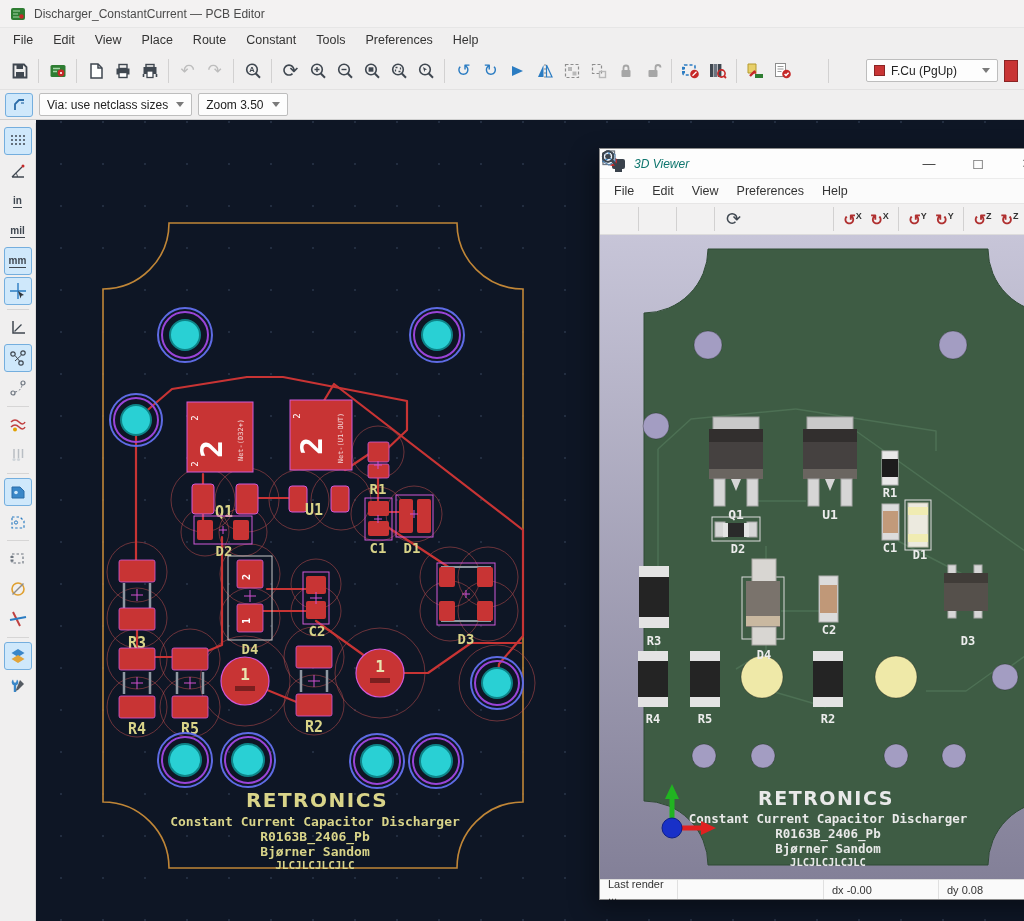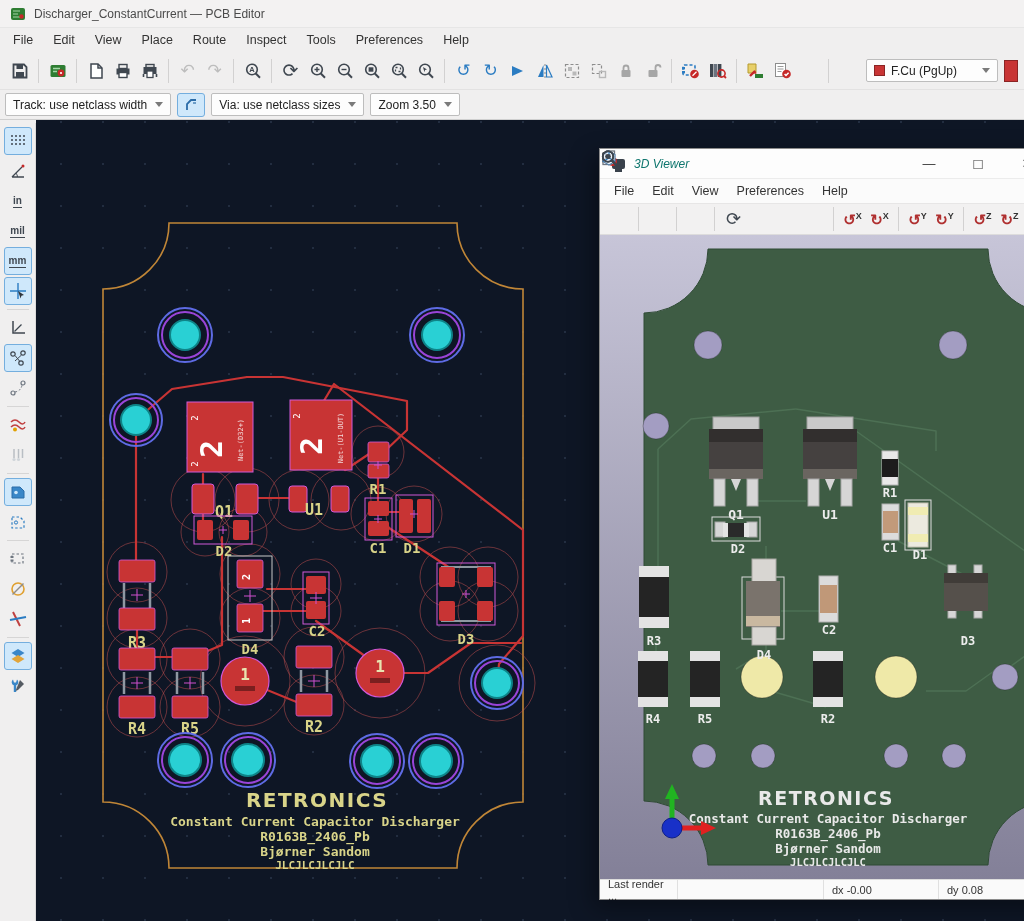--- a/index.html
+++ b/index.html
@@ -69,21 +69,21 @@
     </svg>
   <span class="title">Discharger_ConstantCurrent — PCB Editor</span>
 </div>
 
 <div class="menubar">
   <span>File</span>
   <span>Edit</span>
   <span>View</span>
   <span>Place</span>
   <span>Route</span>
-  <span>Inspect</span>
+  <span>Constant</span>
   <span>Tools</span>
   <span>Preferences</span>
   <span>Help</span>
 </div>
 
 <div class="toolbar">
   <div class="tbtn">
       <svg width="18" height="18" viewBox="0 0 18 18">
         <path d="M2.5 2.5h10.5l2.5 2.5v10.5h-13z" fill="none" stroke="#3f4750" stroke-width="1.8"></path>
         <rect x="5.5" y="2.5" width="6.5" height="4.5" fill="#3f4750"></rect>
@@ -260,24 +260,20 @@
     <span style="display:flex;align-items:center;gap:6px">
         <span class="swatch"></span>
         <span>F.Cu (PgUp)</span>
       </span>
     <span class="caret"></span>
   </div>
   <div class="redsq"></div>
 </div>
 
 <div class="toolbar2">
-  <div class="combo">
-      <span>Track: use netclass width</span>
-      <span class="caret"></span>
-    </div>
   <div class="togglebtn">
       <svg width="16" height="16" viewBox="0 0 16 16">
         <path d="M4 13V7l4-4h5" fill="none" stroke="#2b6ca8" stroke-width="1.8"></path>
         <path d="M10 6h3" stroke="#2b6ca8" stroke-width="1.2"></path>
       </svg>
     </div>
   <div class="combo">
       <span>Via: use netclass sizes</span>
       <span class="caret"></span>
     </div>

